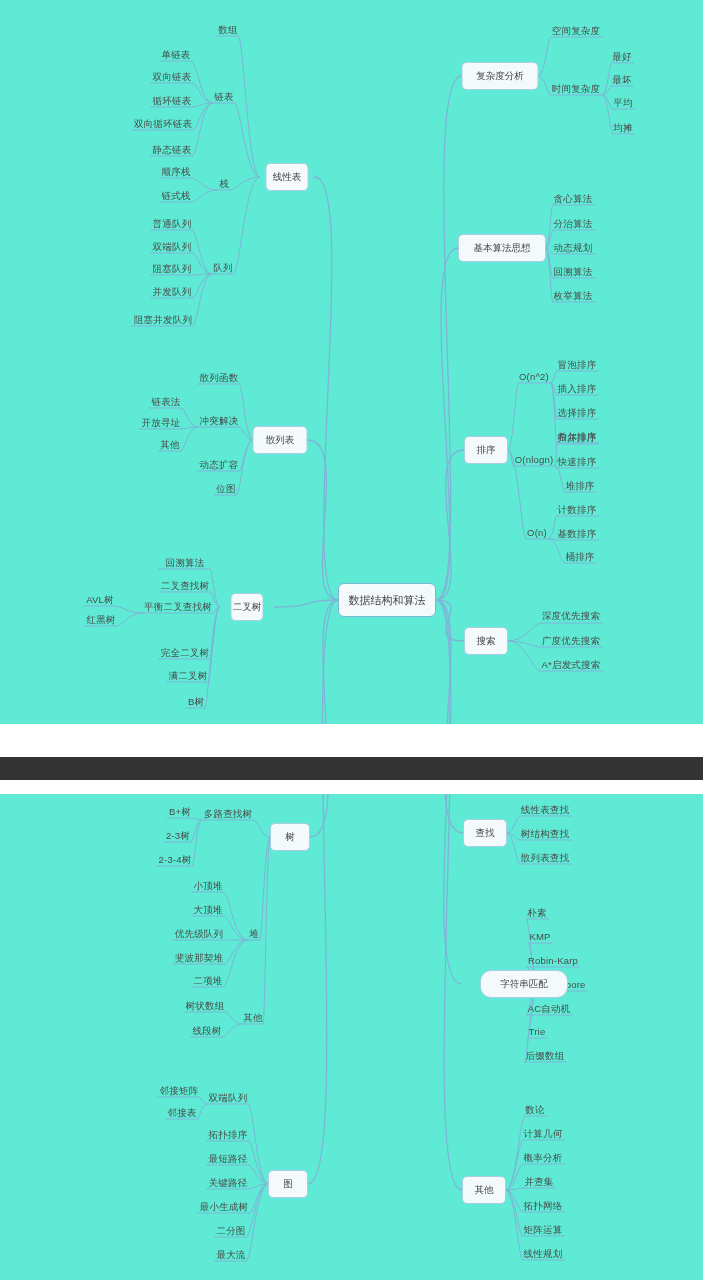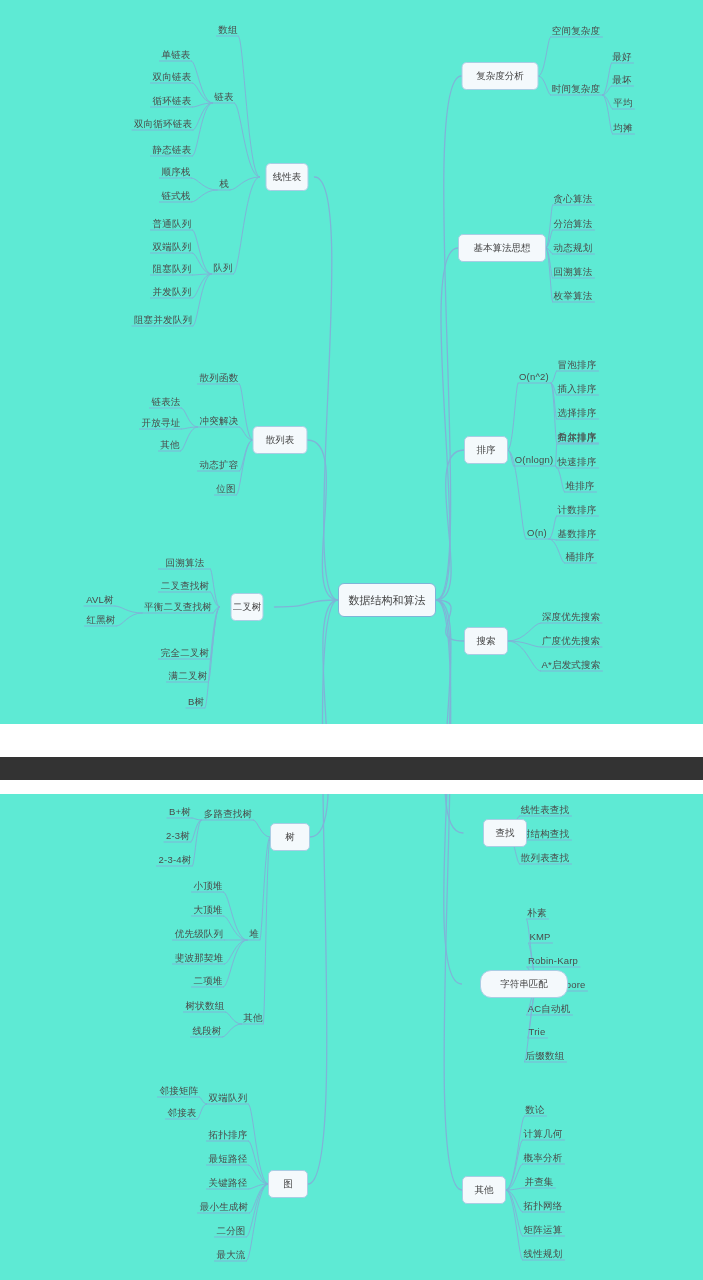--- a/index.html
+++ b/index.html
@@ -300,21 +300,21 @@
       <div class="lbl" style="left: 577px; top: 413px;">选择排序</div>
       <div class="lbl" style="left: 577px; top: 437px;">希尔排序</div>
       <div class="lbl" style="left: 534px; top: 460px;">O(nlogn)</div>
       <div class="lbl" style="left: 577px; top: 438px;">归并排序</div>
       <div class="lbl" style="left: 577px; top: 462px;">快速排序</div>
       <div class="lbl" style="left: 580px; top: 486px;">堆排序</div>
       <div class="lbl" style="left: 537px; top: 533px;">O(n)</div>
       <div class="lbl" style="left: 577px; top: 510px;">计数排序</div>
       <div class="lbl" style="left: 577px; top: 534px;">基数排序</div>
       <div class="lbl" style="left: 580px; top: 557px;">桶排序</div>
-      <div class="lbl" style="left: 571px; top: 617px;">深度优先搜索</div>
+      <div class="lbl" style="left: 571px; top: 617px; font-family: Liberation Mono, monospace;">深度优先搜索</div>
       <div class="lbl" style="left: 571px; top: 641px;">广度优先搜索</div>
       <div class="lbl" style="left: 571px; top: 665px;">A*启发式搜索</div>
       <div class="lbl" style="left: 545px; top: 810px;">线性表查找</div>
       <div class="lbl" style="left: 545px; top: 834px;">树结构查找</div>
       <div class="lbl" style="left: 545px; top: 858px;">散列表查找</div>
       <div class="lbl" style="left: 537px; top: 913px;">朴素</div>
       <div class="lbl" style="left: 540px; top: 937px;">KMP</div>
       <div class="lbl" style="left: 553px; top: 961px;">Robin-Karp</div>
       <div class="lbl" style="left: 557px; top: 985px;">Boyer-Moore</div>
       <div class="lbl" style="left: 549px; top: 1009px;">AC自动机</div>
@@ -332,21 +332,21 @@
       <div class="node root" style="left: 387px; top: 600px; width: 98px; height: 34px;">数据结构和算法</div>
       <div class="node" style="left: 287px; top: 177px; width: 43px; height: 28px;">线性表</div>
       <div class="node" style="left: 280px; top: 440px; width: 55px; height: 28px;">散列表</div>
       <div class="node" style="left: 247px; top: 607px; width: 33px; height: 28px;">二叉树</div>
       <div class="node" style="left: 290px; top: 837px; width: 40px; height: 28px;">树</div>
       <div class="node" style="left: 288px; top: 1184px; width: 40px; height: 28px;">图</div>
       <div class="node" style="left: 500px; top: 76px; width: 77px; height: 28px;">复杂度分析</div>
       <div class="node" style="left: 502px; top: 248px; width: 88px; height: 28px;">基本算法思想</div>
       <div class="node" style="left: 486px; top: 450px; width: 44px; height: 28px;">排序</div>
       <div class="node" style="left: 486px; top: 641px; width: 44px; height: 28px;">搜索</div>
-      <div class="node" style="left: 485px; top: 833px; width: 44px; height: 28px; margin-left: 20px;">查找</div>
+      <div class="node" style="left: 485px; top: 833px; width: 44px; height: 28px;">查找</div>
       <div class="node" style="left: 524px; top: 984px; width: 88px; height: 28px; border-radius: 11px;">字符串匹配</div>
       <div class="node" style="left: 484px; top: 1190px; width: 44px; height: 28px;">其他</div>
     </div>
 
   <div style="position: absolute; left: 0px; top: 724px; width: 703px; height: 33px; background: rgb(255, 255, 255);"></div>
     <div id="band" style="top: 757px; height: 23px; background: rgb(51, 51, 51);"></div>
     <div style="position: absolute; left: 0px; top: 780px; width: 703px; height: 14px; background: rgb(255, 255, 255);"></div>
 </div>
 
 </body></html>

